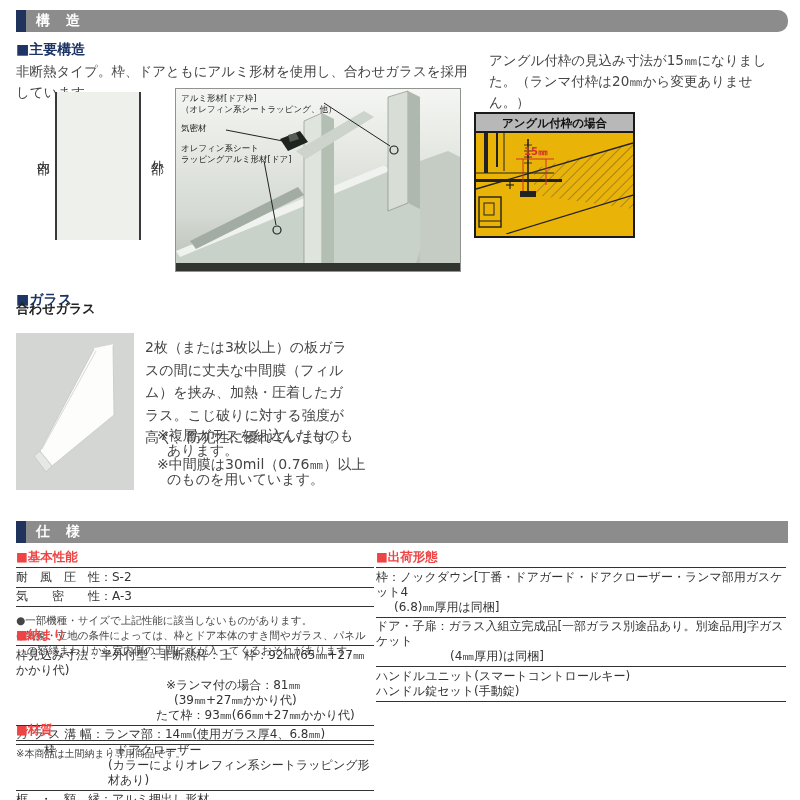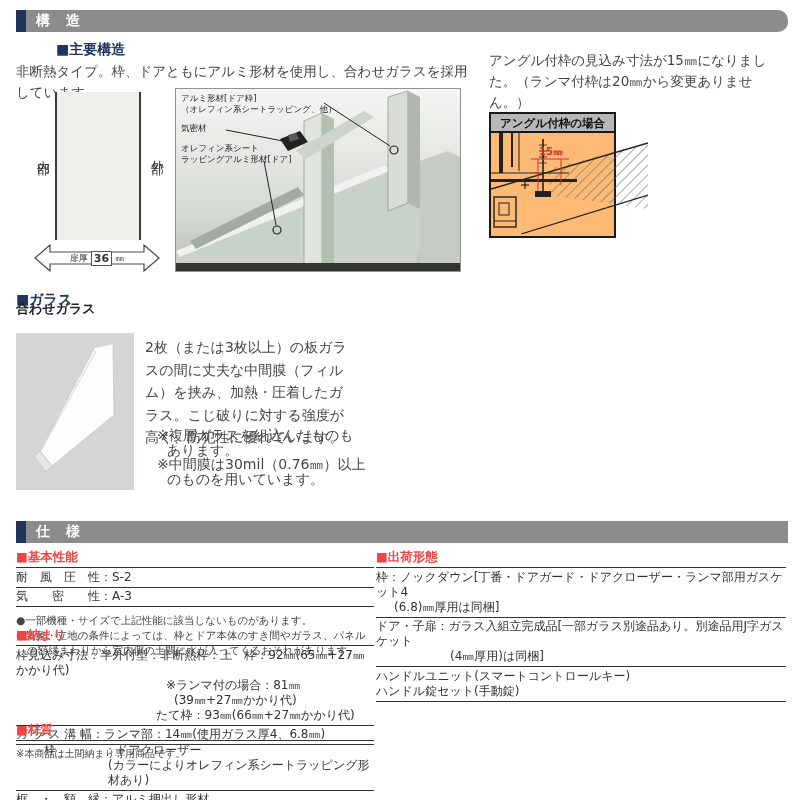--- a/index.html
+++ b/index.html
@@ -25,21 +25,21 @@
   .vlabel { position:absolute; writing-mode:vertical-rl; font-size:13px; color:#333; letter-spacing:2px; }
   .arrow-wrap { position:absolute; left:12px; top:152px; width:126px; height:28px; }
   .arrow-text { position:absolute; left:0; top:0; width:126px; height:28px; display:flex; align-items:center; justify-content:center; gap:3px; font-size:9px; color:#333; }
   .dim-box { border:1px solid #555; padding:0 2px; font-size:11px; font-weight:bold; background:#fff; }
 
   
   .profile-box { position:absolute; left:175px; top:88px; width:286px; height:184px; border:1px solid #8f948f; background:#a3a3a3; }
   .p-label { position:absolute; font-size:8.5px; line-height:11px; color:#1e1e1e; }
 
   
-  .angle-box { position:absolute; left:489px; top:112px; width:127px; height:126px; border:2px solid #1a1a1a; background:#fdba74; }
+  .angle-box { position:absolute; left:474px; top:112px; width:161px; height:126px; border:2px solid #1a1a1a; background:#eab308; }
   .angle-head { height:19px; background:#b8b8b8; border-bottom:2px solid #1a1a1a; text-align:center; font-size:11.5px; font-weight:bold; color:#111; line-height:18px; }
 
   
   .glass-box { position:absolute; left:16px; top:333px; width:118px; height:157px; background:#d4d6d3; }
   .glass-sub { position:absolute; font-size:13px; font-weight:bold; color:#222; }
   .glass-desc { position:absolute; left:145px; top:336px; width:202px; font-size:14px; line-height:22.5px; color:#454545; }
   .glass-notes { position:absolute; left:145px; top:428px; width:210px; font-size:14px; line-height:14.5px; color:#454545;margin-left:12px; }
   .glass-notes div { padding-left:10px; text-indent:-10px; }
 
   
@@ -60,40 +60,30 @@
 </head>
 <body>
 
 <div class="page">
 
   <div class="bar" style="top:10px;border-radius:10px;">
     <div class="bar-chip"></div>
     <div class="bar-title">構　造</div>
   </div>
 
-  <div class="navy-head" style="left:16px; top:41px;margin-left:40px;">■主要構造</div>
+  <div class="navy-head" style="left:16px; top:41px;">■主要構造</div>
   <div class="body-text" style="left:16px; top:61px; width:452px;">非断熱タイプ。枠、ドアともにアルミ形材を使用し、合わせガラスを採用しています。</div>
   <div class="body-text" style="left:489px; top:50px; width:300px;">アングル付枠の見込み寸法が15㎜になりました。（ランマ付枠は20㎜から変更ありません。）</div>
 
   <div class="door-diagram">
     <div class="wall-fill"></div>
     <div class="wall" style="left:33px;"></div>
     <div class="wall" style="left:117px;"></div>
     <div class="vlabel" style="left:12px; top:58px;">内部</div>
     <div class="vlabel" style="left:126px; top:58px;">外部</div>
-    <div class="arrow-wrap">
-      <svg width="126" height="28" viewBox="0 0 126 28">
-        <polygon points="1,14 16,1 16,8 110,8 110,1 125,14 110,27 110,20 16,20 16,27" fill="#ffffff" stroke="#4a4a4a" stroke-width="1.2"></polygon>
-      </svg>
-      <div class="arrow-text">
-        <span>扉厚</span>
-        <span class="dim-box">36</span>
-        <span>㎜</span>
-      </div>
-    </div>
   </div>
 
   <div class="profile-box">
     <svg width="284" height="182" viewBox="0 0 284 182">
       <defs>
         <linearGradient id="bgGrad" x1="0" y1="0" x2="0" y2="1">
           <stop offset="0" stop-color="#f5f6f3"></stop>
           <stop offset="0.7" stop-color="#d4d9d2"></stop>
           <stop offset="1" stop-color="#b7bdb6"></stop>
         </linearGradient>

